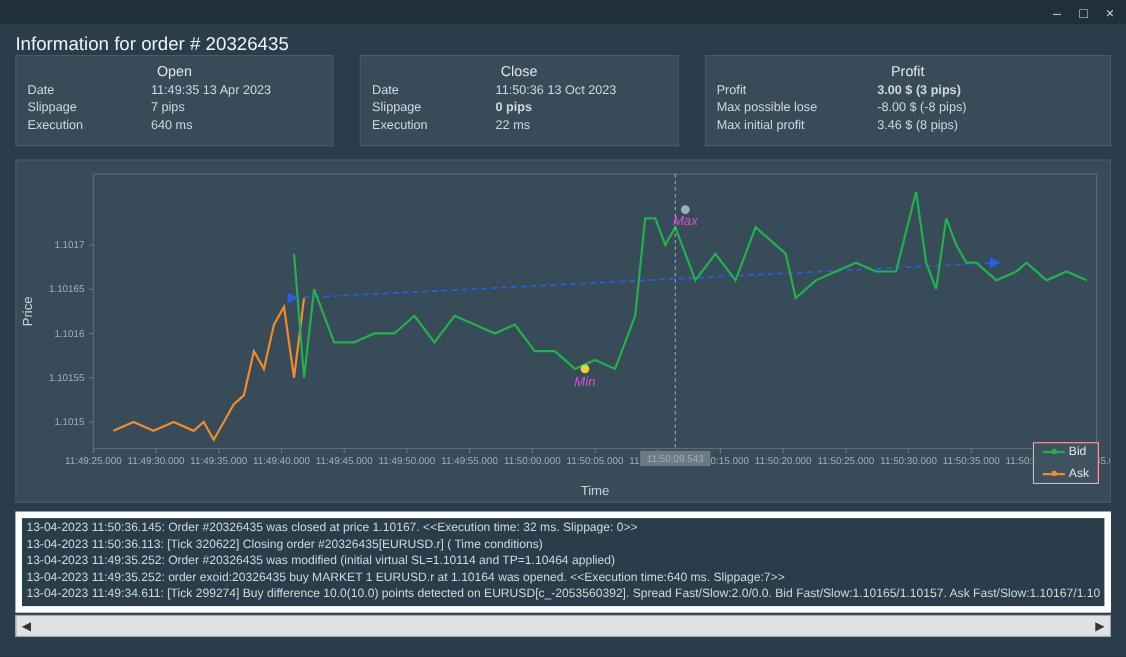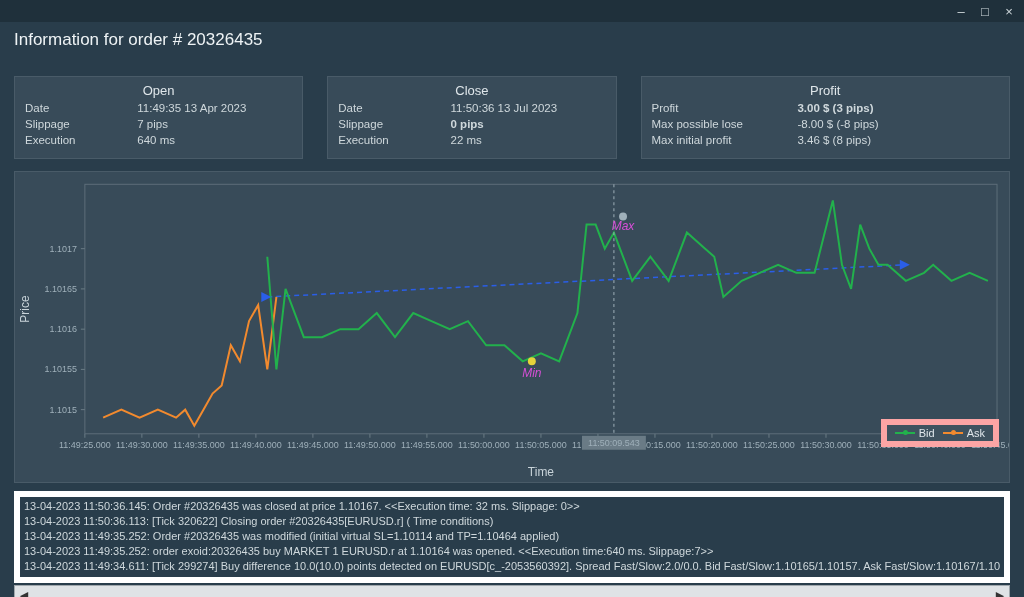--- a/index.html
+++ b/index.html
@@ -1,35 +1,35 @@
 <!DOCTYPE html>
 <html><head>
 <meta charset="utf-8">
 <style>
   html,body{margin:0;padding:0;height:100%;font-family:"Segoe UI",Arial,sans-serif;font-size:12px;color:#b8c5cc;background:#1a2a36;}
   body{overflow:hidden;}
   .window{width:1024px;height:597px;background:#293d4b;position:relative;box-sizing:border-box;}
   .titlebar{height:22px;background:#1f303b;display:flex;align-items:center;justify-content:flex-end;padding:0 4px;}
   .winctl{display:flex;gap:2px;}
   .winbtn{width:22px;height:18px;display:flex;align-items:center;justify-content:center;color:#cfd8dc;font-size:13px;cursor:pointer;}
-  .header{padding:8px 14px 26px 14px;}
+  .header{padding:8px 14px 0 14px;}
   .title{font-size:17px;color:#eef3f5;}
   .panels{display:flex;gap:24px;padding:0 14px;}
   .panel{background:#384b59;border:1px solid #495b68;padding:6px 10px 10px 10px;flex:1;}
   .panel.profit{flex:1.3;}
   .phead{text-align:center;color:#dfe6ea;font-size:13px;margin-bottom:2px;}
   table.kv{width:100%;font-size:11.5px;border-collapse:collapse;}
   table.kv td{padding:2px 0;color:#cfd8dc;white-space:nowrap;}
   table.kv td.k{color:#cfd8dc;width:42%;margin-left:20px;}
   table.kv td.v{color:#cfd8dc;}
   .orange{color:#f28a2e;}
   .green{color:#43d66f;font-weight:bold;}
   .chart-wrap{margin:12px 14px 0 14px;height:310px;background:#384b59;border:1px solid #495b68;position:relative;}
   svg.chart{width:100%;height:100%;display:block;}
-  .legend{position:absolute;right:10px;bottom:35px;background:#3f525f;border:6px solid #fca5a5;font-size:11px;display:flex;gap:8px;padding:2px 8px;}
+  .legend{position:absolute;right:10px;bottom:16px;background:#3f525f;border:1px solid #fca5a5;font-size:11px;display:flex;gap:8px;padding:2px 8px;flex-direction:column;}
   .legend span{display:flex;align-items:center;gap:4px;color:#dfe6ea;}
   .legline{width:20px;height:2px;display:inline-block;position:relative;}
   .legline::after{content:"";position:absolute;left:8px;top:-2px;width:5px;height:5px;border-radius:50%;}
   .legline.gr{background:#22b14c;} .legline.gr::after{background:#22b14c;}
   .legline.or{background:#f28a2e;} .legline.or::after{background:#f28a2e;}
   .log{margin:8px 14px 0 14px;background:#293d4b;border:6px solid #ffffff;height:76px;overflow:hidden;padding:2px 4px;font-size:11px;line-height:15px;color:#cfd8dc;white-space:nowrap;}
   .log div{overflow:hidden;text-overflow:clip;}
   .scrollbar{margin:2px 14px 0 14px;height:18px;background:#dfe3e6;border:1px solid #a0a8ad;display:flex;align-items:center;justify-content:space-between;color:#333;font-size:11px;}
   .sbtn{width:18px;height:16px;display:flex;align-items:center;justify-content:center;cursor:pointer;}
   text.tick{font-size:9px;fill:#9fb0ba;}
@@ -72,21 +72,21 @@
             </tr>
       </tbody>
         </table>
     </div>
     <div class="panel">
       <div class="phead">Close</div>
       <table class="kv">
           <tbody>
         <tr>
               <td class="k">Date</td>
-              <td class="v">11:50:36 13 Jul 2023</td>
+              <td class="v">11:50:36 13 Oct 2023</td>
             </tr>
         <tr>
               <td class="k">Slippage</td>
               <td class="v green">0 pips</td>
             </tr>
         <tr>
               <td class="k">Execution</td>
               <td class="v">22 ms</td>
             </tr>
       </tbody>

